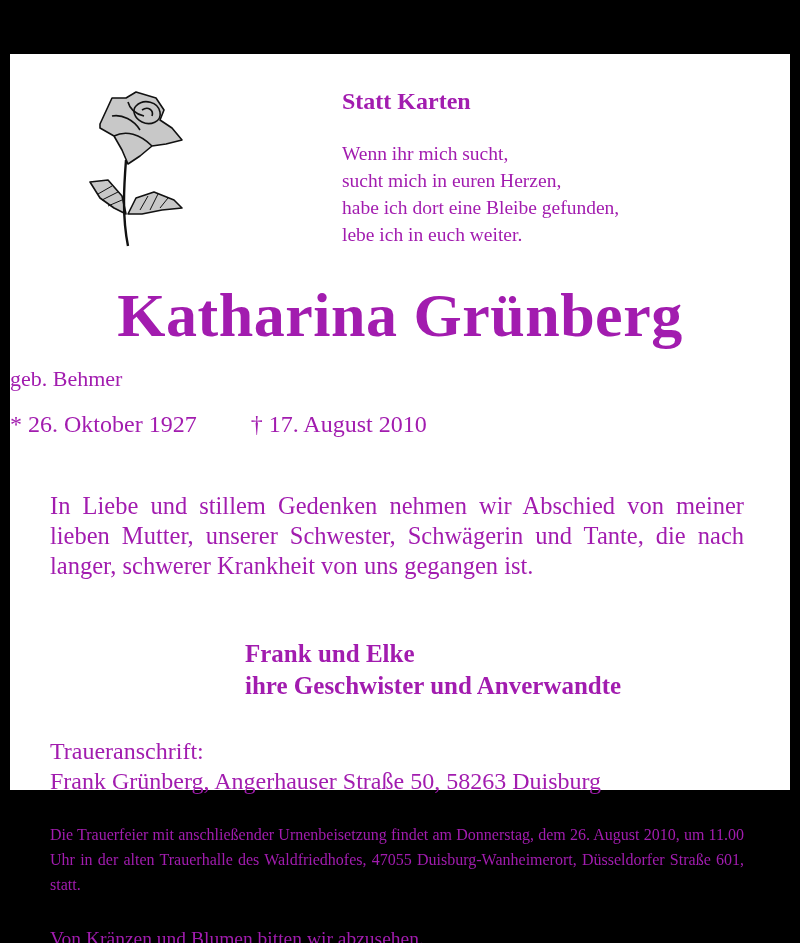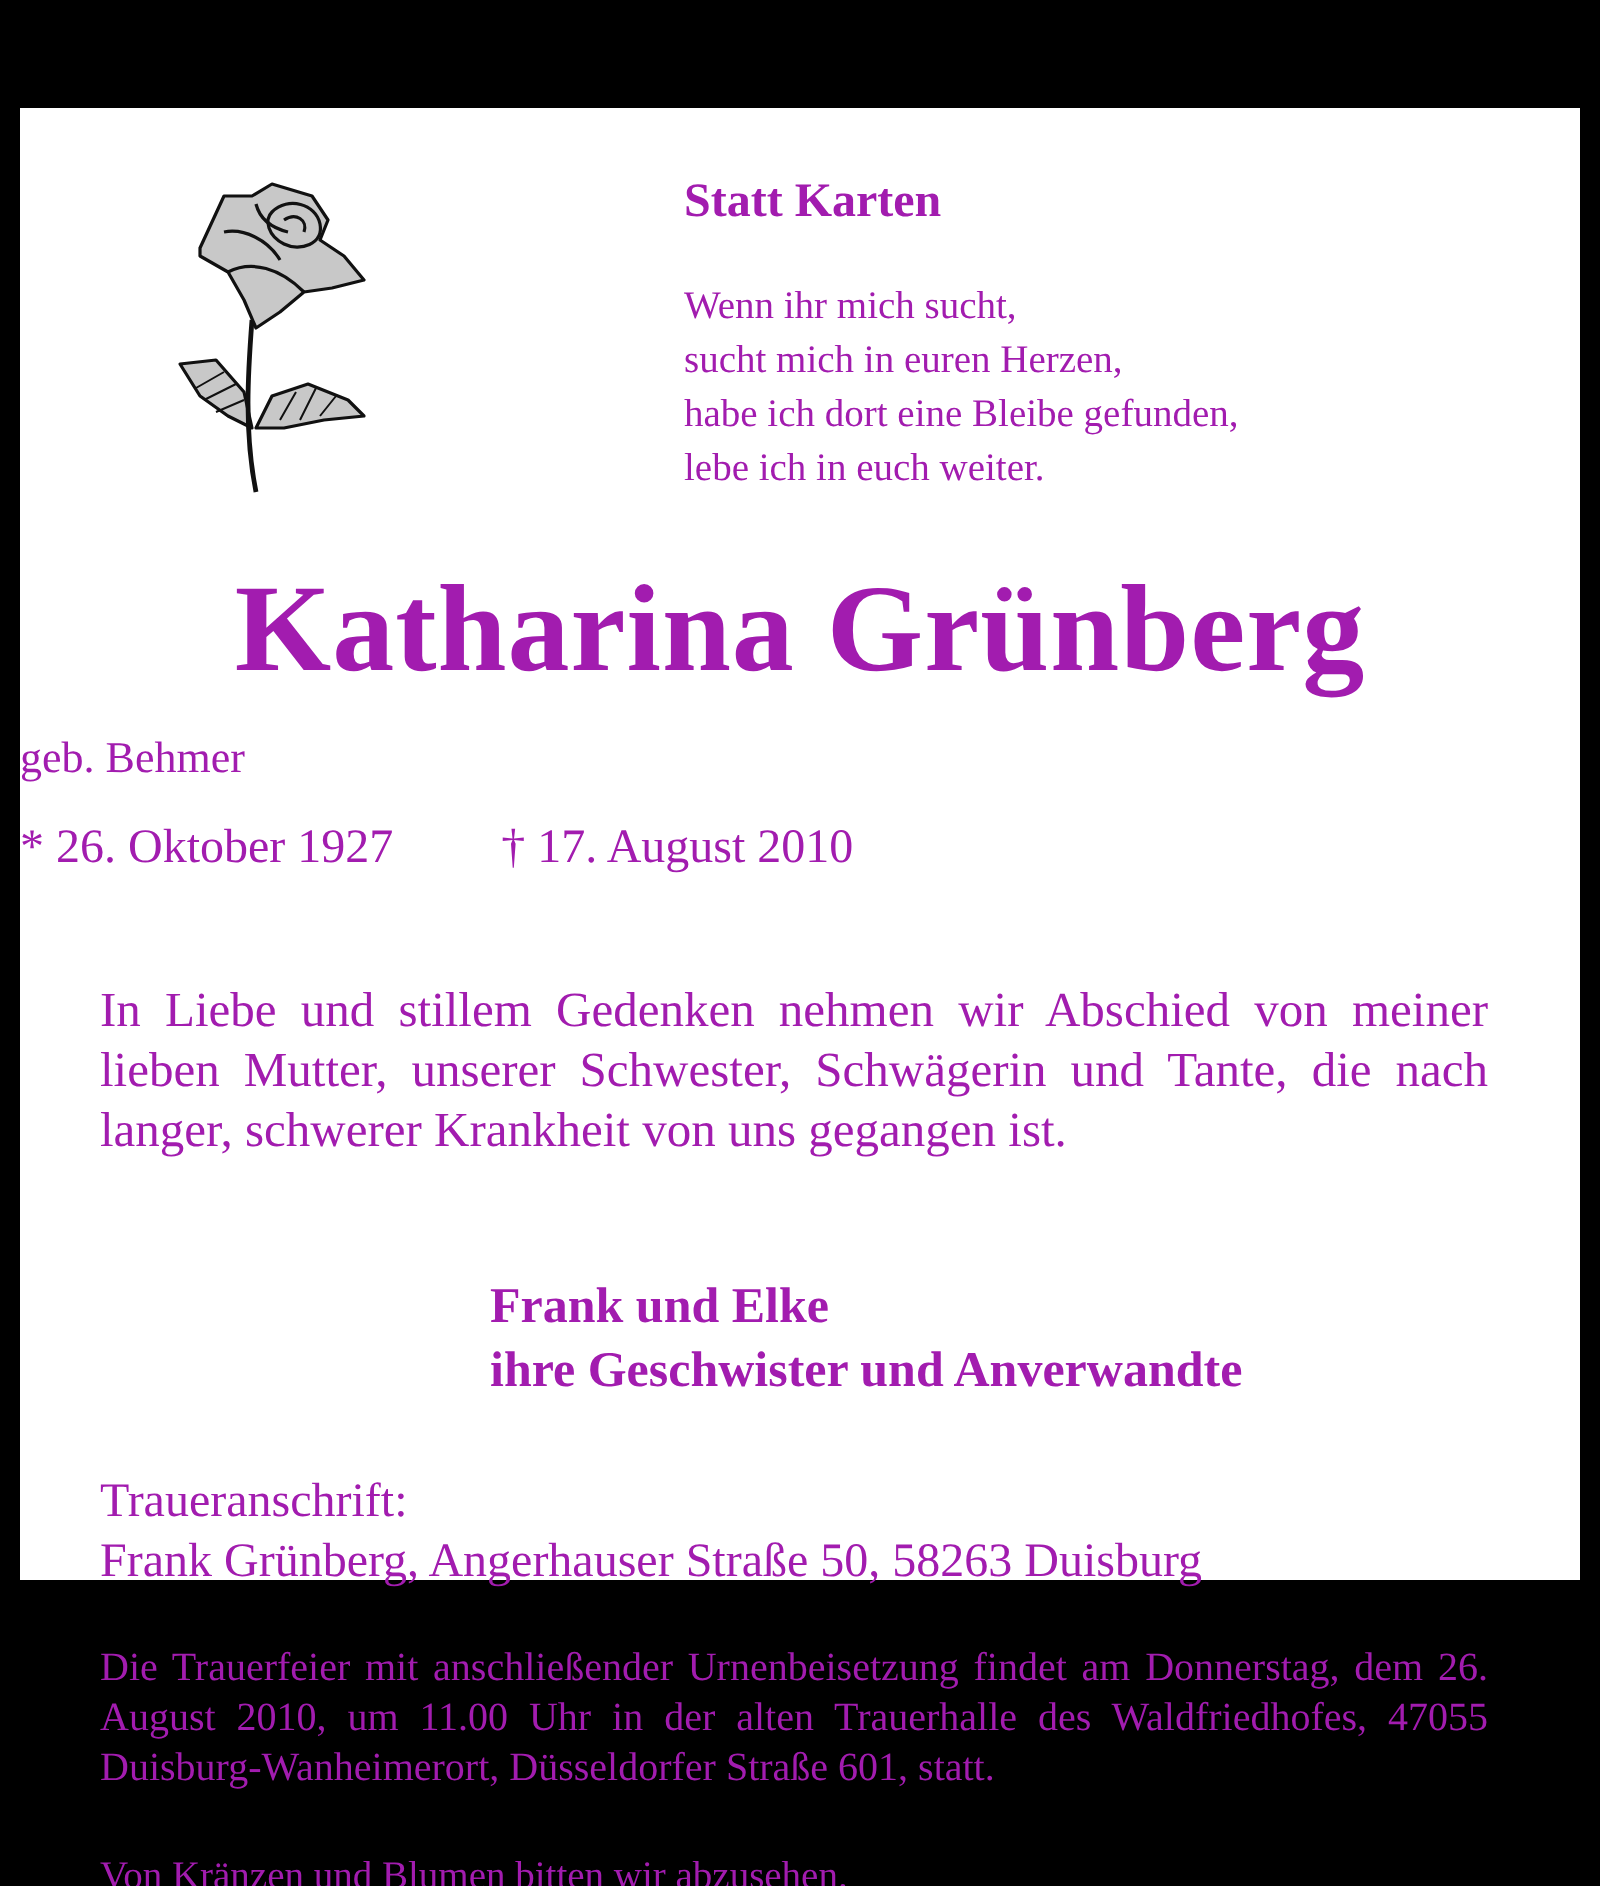--- a/index.html
+++ b/index.html
@@ -17,21 +17,21 @@
           font-size: 62px; font-weight: bold; letter-spacing: 0.5px; line-height: 1; }
   .birthname { position: absolute; left: 0; width: 780px; top: 312px; text-align: left; font-size: 22px; }
   .dates { position: absolute; left: 0; width: 780px; top: 357px; font-size: 24px; }
   .dates span { display: inline-block; }
   .dates .gap { width: 54px; }
   .para { position: absolute; left: 40px; width: 694px; top: 437px; font-size: 24.5px; line-height: 30px;
           text-align: justify; }
   .family { position: absolute; left: 235px; top: 584px; font-size: 25px; font-weight: bold; line-height: 32px; }
   .addr-label { position: absolute; left: 40px; top: 684px; font-size: 24px; }
   .addr { position: absolute; left: 40px; top: 714px; font-size: 24px; white-space: nowrap; }
-  .ceremony { position: absolute; left: 40px; width: 694px; top: 768px; font-size: 20px; line-height: 25px;
+  .ceremony { position: absolute; left: 40px; width: 694px; top: 768px; font-size: 16px; line-height: 25px;
               text-align: justify; }
   .closing { position: absolute; left: 40px; top: 874px; font-size: 19.5px; }
 </style>
 </head>
 <body>
 
 <div class="card">
 
   <svg class="rose" viewBox="0 0 110 162">
     <g fill="#c8c8c8" stroke="#111" stroke-width="1.6" stroke-linejoin="round">

